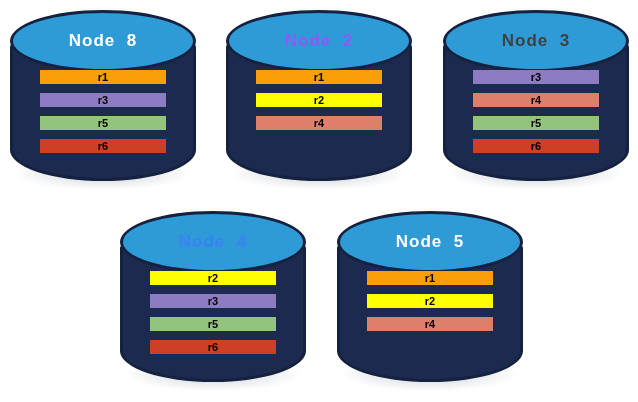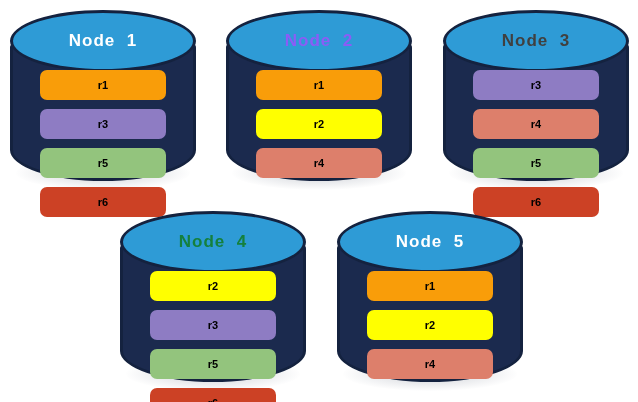--- a/index.html
+++ b/index.html
@@ -86,40 +86,40 @@
     position: absolute;
     left: 30px;
     top: 64px;
     width: 126px;
     display: flex;
     flex-direction: column;
     gap: 9px;
   }
 
   .replica {
-    height: 30px;
-    border-radius: 7px;
+    height: 14px;
+    border-radius: 0;
     display: flex;
     align-items: center;
     justify-content: center;
     color: #000000;
     font-size: 11px;
     font-weight: bold;
     line-height: 1;
   }
 </style>
 </head>
 <body>
 
 <div id="diagram">
     <div class="node" style="left: 10px; top: 6px;">
       <div class="node-shadow"></div>
       <div class="node-body" style="background: rgb(27, 42, 78); border-color: rgb(20, 34, 63);"></div>
       <div class="node-top" style="background: rgb(46, 155, 214); border-color: rgb(20, 34, 63);"></div>
-      <div class="node-label" style="color: rgb(255, 255, 255);">Node  1</div>
+      <div class="node-label" style="color: rgb(255, 255, 255);">Node  8</div>
       <div class="replicas">
         <div class="replica" style="background: rgb(249, 157, 9); color: rgb(0, 0, 0);">r1</div>
         <div class="replica" style="background: rgb(142, 124, 195); color: rgb(0, 0, 0);">r3</div>
         <div class="replica" style="background: rgb(147, 196, 125); color: rgb(0, 0, 0);">r5</div>
         <div class="replica" style="background: rgb(204, 65, 37); color: rgb(0, 0, 0);">r6</div>
       </div>
     </div>
     <div class="node" style="left: 226px; top: 6px;">
       <div class="node-shadow"></div>
       <div class="node-body" style="background: rgb(27, 42, 78); border-color: rgb(20, 34, 63);"></div>
@@ -140,21 +140,21 @@
         <div class="replica" style="background: rgb(142, 124, 195); color: rgb(0, 0, 0);">r3</div>
         <div class="replica" style="background: rgb(221, 127, 107); color: rgb(0, 0, 0);">r4</div>
         <div class="replica" style="background: rgb(147, 196, 125); color: rgb(0, 0, 0);">r5</div>
         <div class="replica" style="background: rgb(204, 65, 37); color: rgb(0, 0, 0);">r6</div>
       </div>
     </div>
     <div class="node" style="left: 120px; top: 207px;">
       <div class="node-shadow"></div>
       <div class="node-body" style="background: rgb(27, 42, 78); border-color: rgb(20, 34, 63);"></div>
       <div class="node-top" style="background: rgb(46, 155, 214); border-color: rgb(20, 34, 63);"></div>
-      <div class="node-label" style="color: #15803d;">Node  4</div>
+      <div class="node-label" style="color: #3b82f6;">Node  4</div>
       <div class="replicas">
         <div class="replica" style="background: rgb(255, 255, 0); color: rgb(0, 0, 0);">r2</div>
         <div class="replica" style="background: rgb(142, 124, 195); color: rgb(0, 0, 0);">r3</div>
         <div class="replica" style="background: rgb(147, 196, 125); color: rgb(0, 0, 0);">r5</div>
         <div class="replica" style="background: rgb(204, 65, 37); color: rgb(0, 0, 0);">r6</div>
       </div>
     </div>
     <div class="node" style="left: 337px; top: 207px;">
       <div class="node-shadow"></div>
       <div class="node-body" style="background: rgb(27, 42, 78); border-color: rgb(20, 34, 63);"></div>

